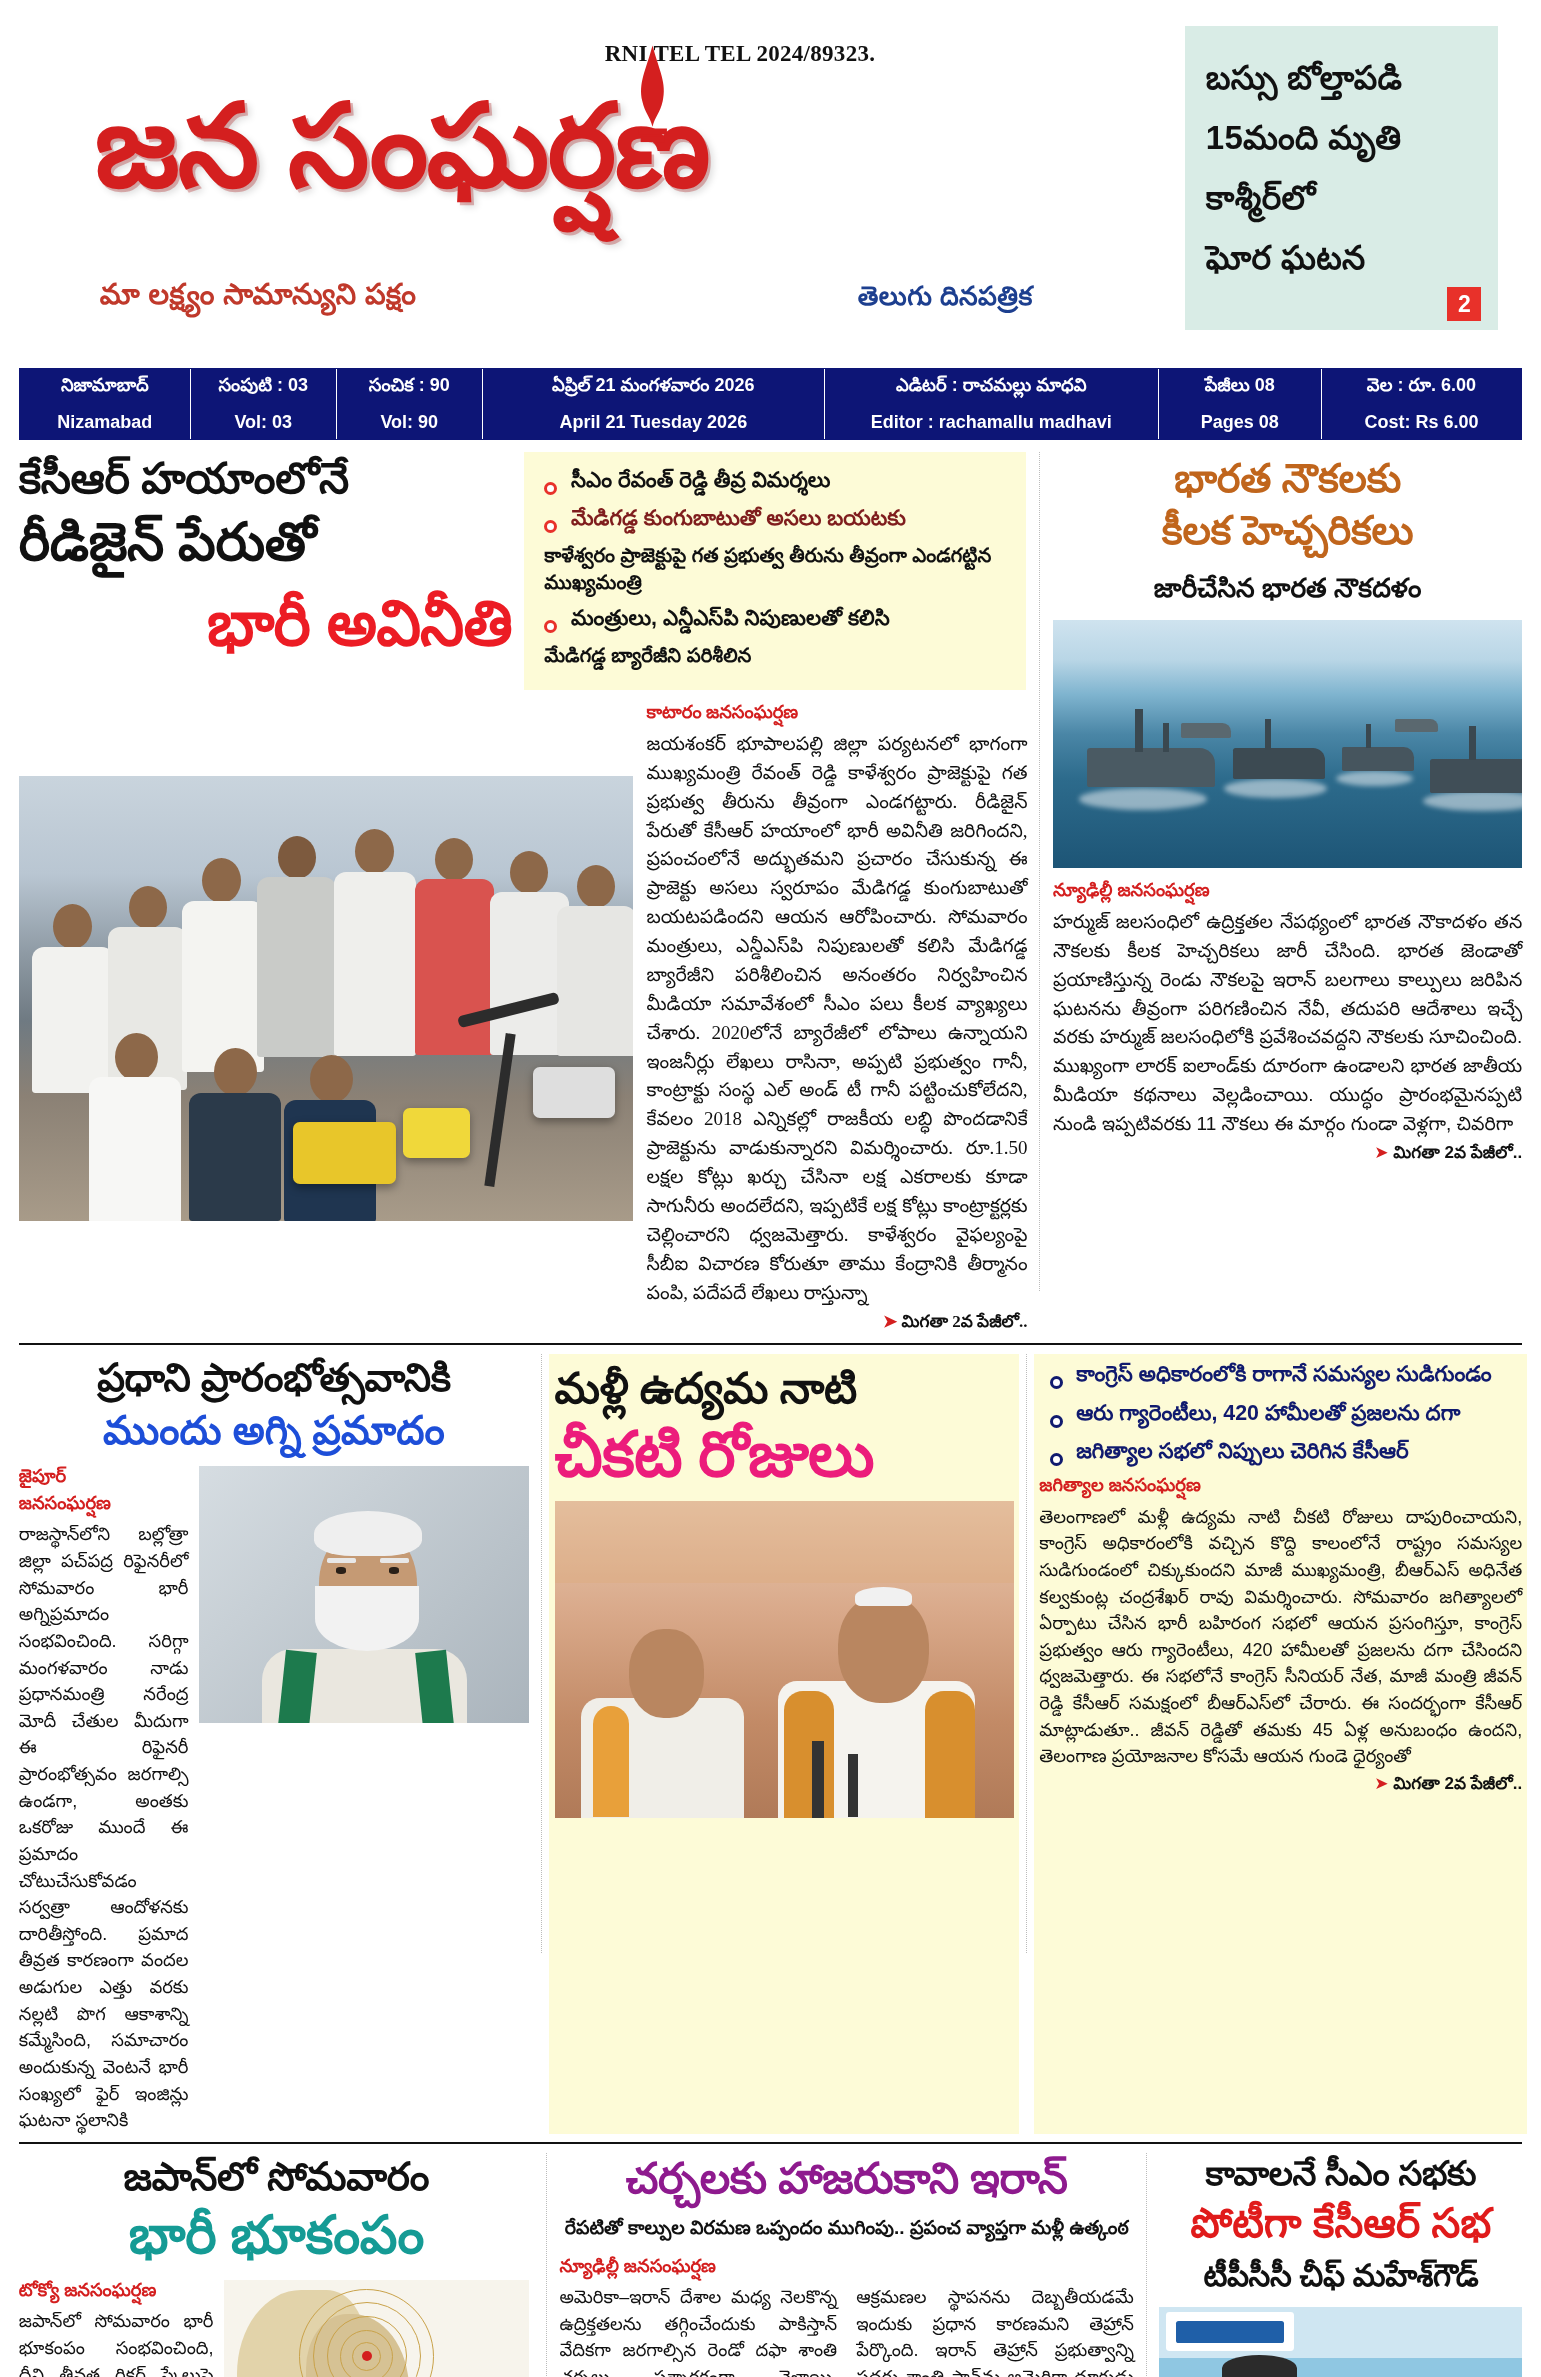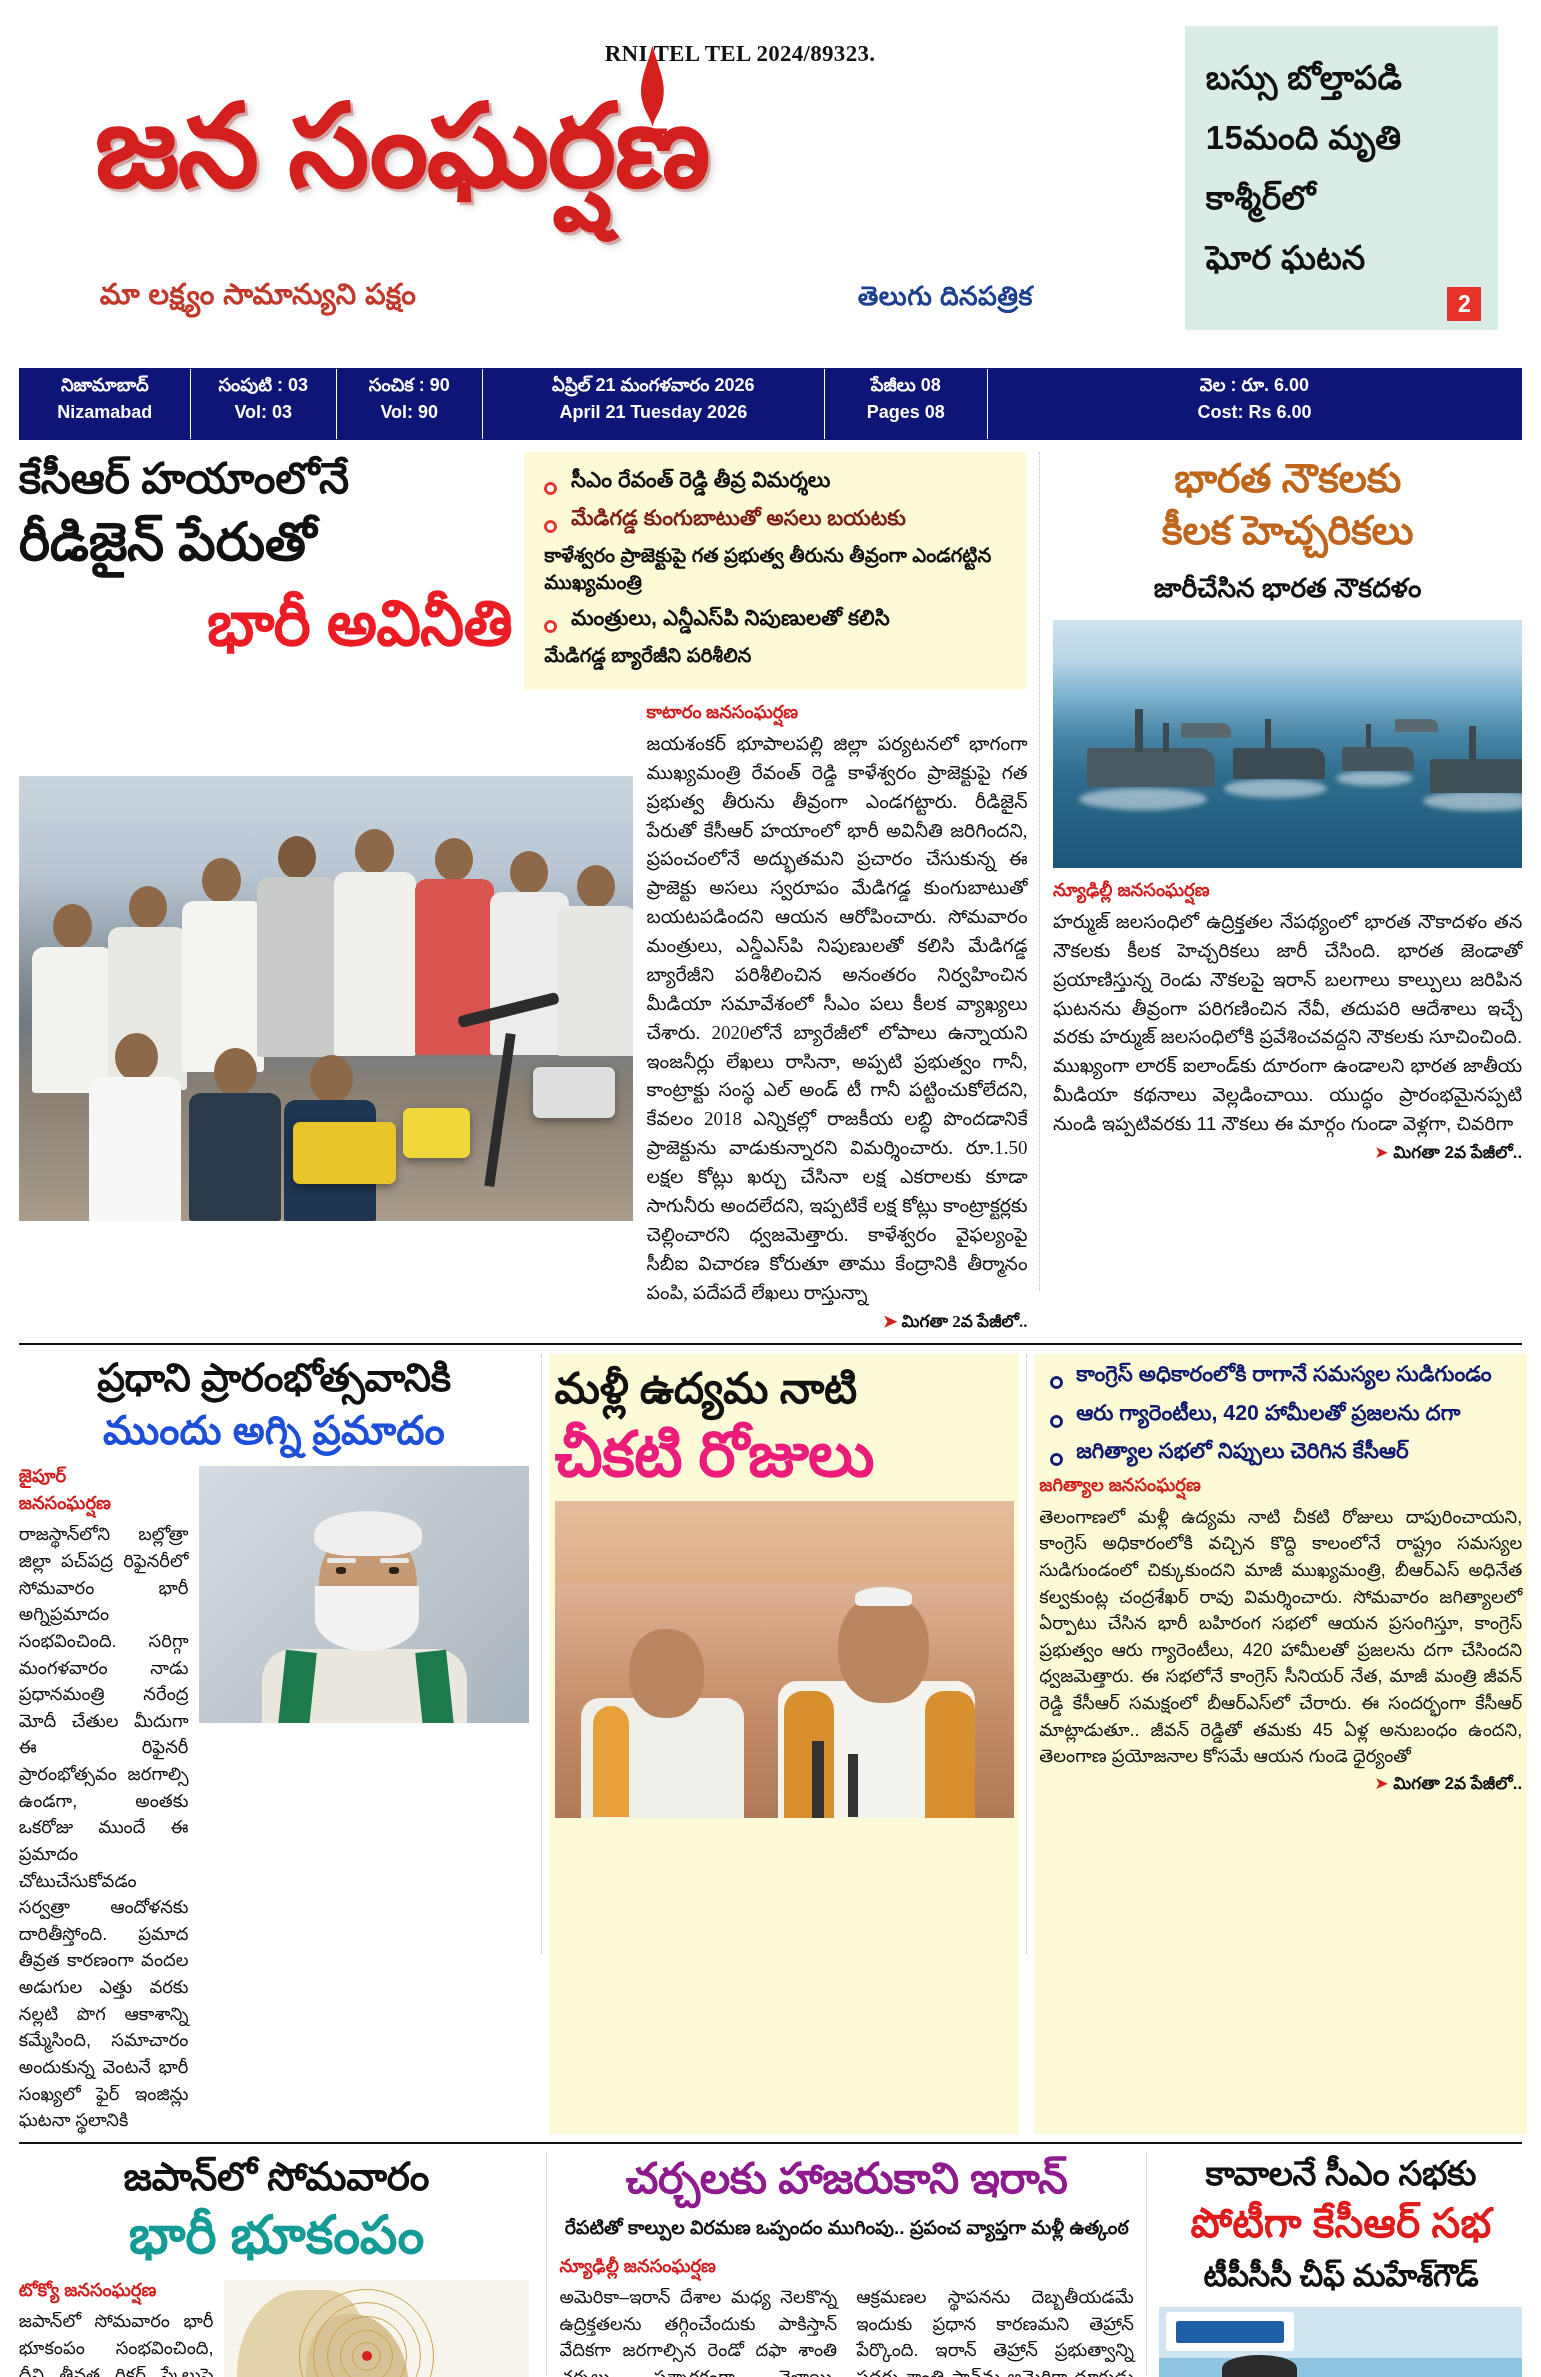--- a/index.html
+++ b/index.html
@@ -49,21 +49,21 @@
     font-size:23px; font-weight:700; display:flex; align-items:center; justify-content:center;
   }
 
   
   .infobar {
     display:flex; background:#0d1576; color:#fff; height:72px;
     border:1.7px solid #0d1576; margin:0 5.1px;
   }
   .infocell {
     flex:0 0 auto; border-right:1.7px solid #fff;
-    display:flex; flex-direction:column; justify-content:flex-start; align-items:center;
+    display:flex; flex-direction:column; justify-content:space-between; align-items:center;
     padding:3.4px 6.8px; line-height:1.5;
   }
   .infocell:last-child { border-right:none; }
   .infocell .te { font-size:18px; font-weight:700; white-space:nowrap; }
   .infocell .en { font-size:18px; font-weight:700; white-space:nowrap; }
 
   
   .row { display:flex; }
   .vrule { width:1.7px; background:transparent; border-left:0.9px dotted #bbb; margin:0 6.8px; }
   .hrule { height:1.7px; background:#111; margin:8.6px 5.1px; }
@@ -187,20 +187,24 @@
       <div class="te">సంపుటి : 03</div>
       <div class="en">Vol:  03</div>
     </div>
     <div class="infocell" style="width:146px">
       <div class="te">సంచిక : 90</div>
       <div class="en">Vol: 90</div>
     </div>
     <div class="infocell" style="width:342px">
       <div class="te">ఏప్రిల్  21 మంగళవారం 2026</div>
       <div class="en">April 21 Tuesday 2026</div>
+    </div>
+    <div class="infocell" style="width:334px">
+      <div class="te">ఎడిటర్ : రాచమల్లు మాధవి</div>
+      <div class="en">Editor : rachamallu madhavi</div>
     </div>
     <div class="infocell" style="width:163px">
       <div class="te">పేజీలు 08</div>
       <div class="en">Pages 08</div>
     </div>
     <div class="infocell" style="flex:1">
       <div class="te">వెల : రూ. 6.00</div>
       <div class="en">Cost: Rs 6.00</div>
     </div>
   </div>

